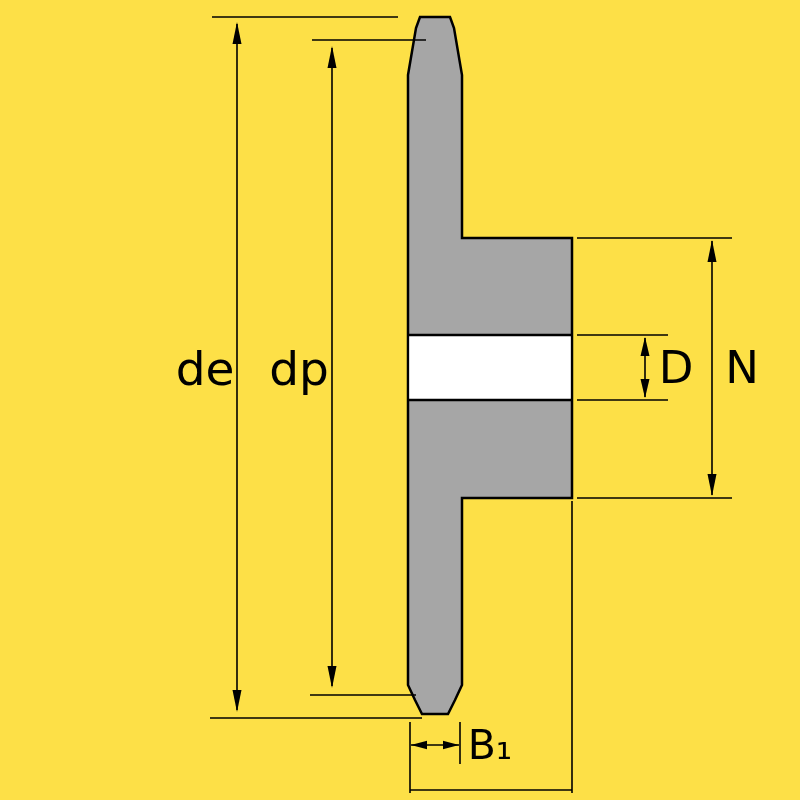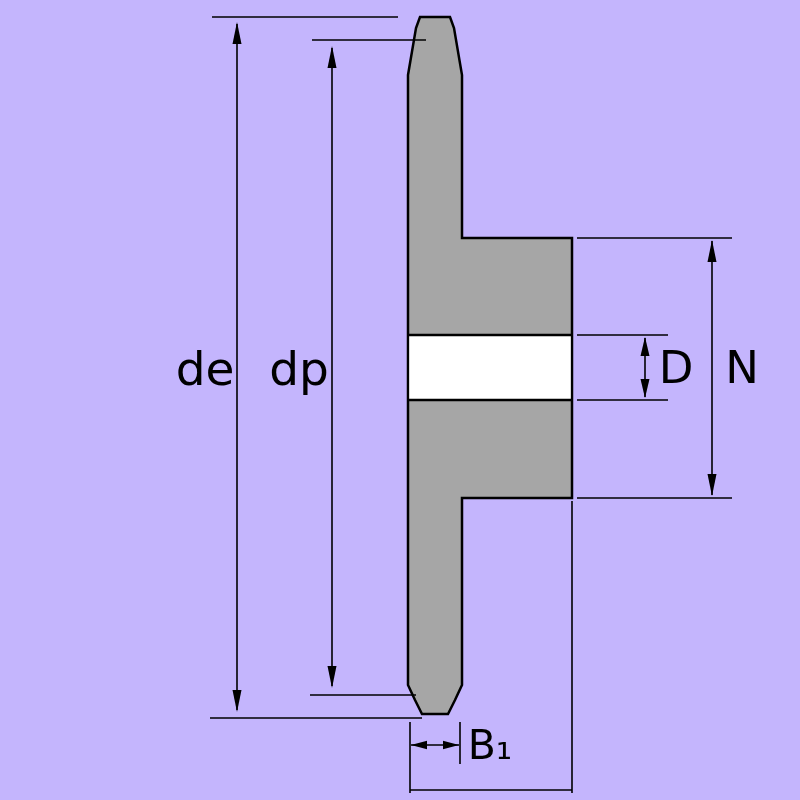--- a/index.html
+++ b/index.html
@@ -4,21 +4,21 @@
 <style>
   html, body {
     margin: 0;
     padding: 0;
     background: #ffffff;
   }
   .canvas {
     position: relative;
     width: 800px;
     height: 800px;
-    background: #c4b5fd;
+    background: #fde047;
     overflow: hidden;
     font-family: "DejaVu Sans", "Liberation Sans", sans-serif;
   }
   svg {
     display: block;
   }
   .outline {
     stroke: #000000;
     stroke-width: 2.5;
     stroke-linejoin: miter;

